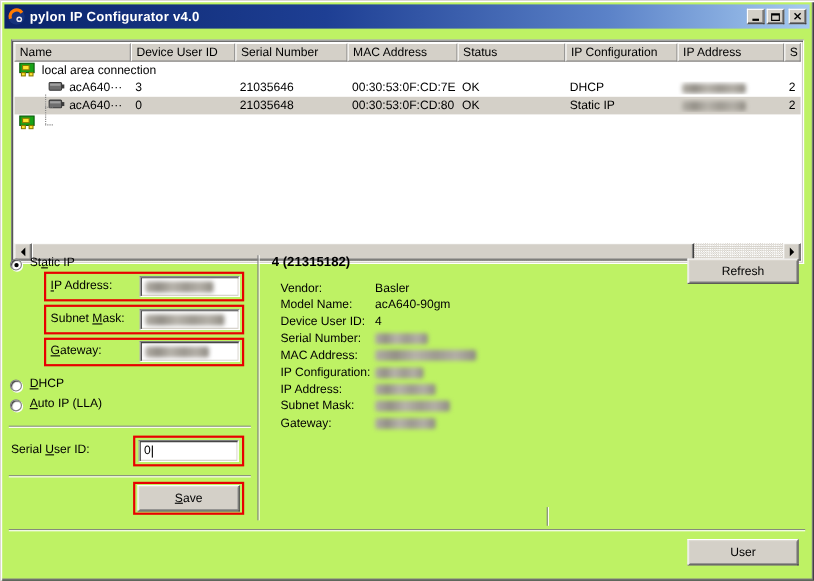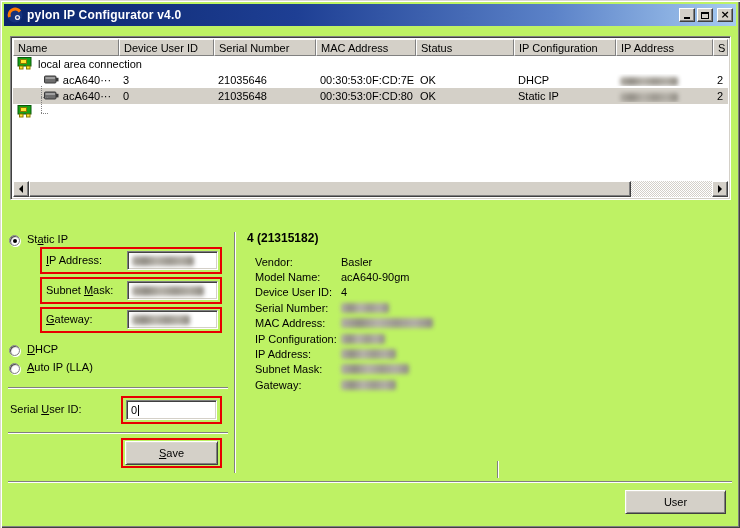--- a/index.html
+++ b/index.html
@@ -23,21 +23,21 @@
     width:16px;height:14px;background:#d4d0c8;display:flex;align-items:center;justify-content:center;
     border:1px solid;border-color:#fff #404040 #404040 #fff;box-shadow:inset -1px -1px 0 #808080;
     cursor:default;
   }
   .tbtn.xgap{margin-left:2px;}
   .g-min{width:6px;height:2px;background:#000;margin-top:6px;}
   .g-max{width:8px;height:7px;border:1px solid #000;border-top-width:2px;}
   .g-x{font-size:11px;font-weight:bold;line-height:10px;font-family:"DejaVu Sans",sans-serif;}
   
   .table{
-    position:absolute;left:10px;top:36px;width:721px;height:164px;background:#fff;
+    position:absolute;left:10px;top:36px;width:721px;height:204px;background:#fff;
     border:1px solid;border-color:#808080 #fff #fff #808080;
     box-shadow:inset 1px 1px 0 #404040,inset -1px -1px 0 #d4d0c8;
   }
   .tinner{position:absolute;left:2px;top:2px;right:2px;bottom:2px;overflow:hidden;background:#fff;}
   .thead{display:flex;height:17px;background:#d4d0c8;}
   .hc{
     height:17px;background:#d4d0c8;padding:2px 0 0 4px;white-space:nowrap;overflow:hidden;
     border:1px solid;border-color:#fff #808080 #808080 #fff;box-shadow:inset -1px -1px 0 #d4d0c8;
     flex:0 0 auto;font-size:11px;
   }
@@ -318,18 +318,19 @@
     <div class="irow">
         <span class="il">Subnet Mask:</span>
         <span class="blur" style="width:68px;"></span>
       </div>
     <div class="irow">
         <span class="il">Gateway:</span>
         <span class="blur" style="width:55px;"></span>
       </div>
   </div>
 
+  <div class="btn" style="left:625px;top:235px;width:101px;height:23px;">Refresh</div>
 
   <div class="hsep" style="left:8px;top:481px;width:724px;"></div>
 
   <div class="btn" style="left:625px;top:490px;width:101px;height:24px;">User</div>
 
 </div>
 
 </body></html>

